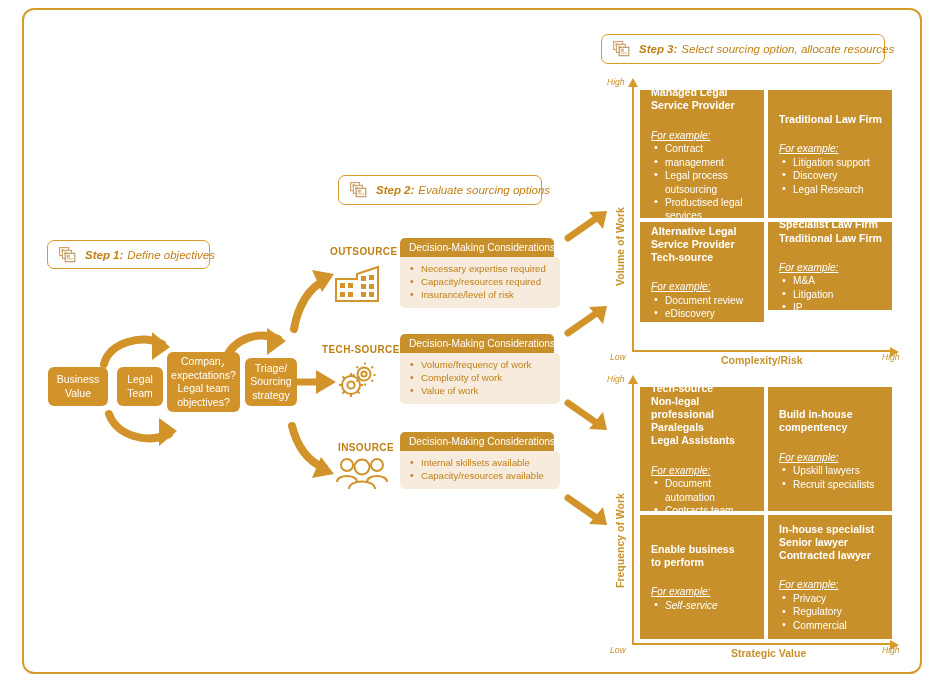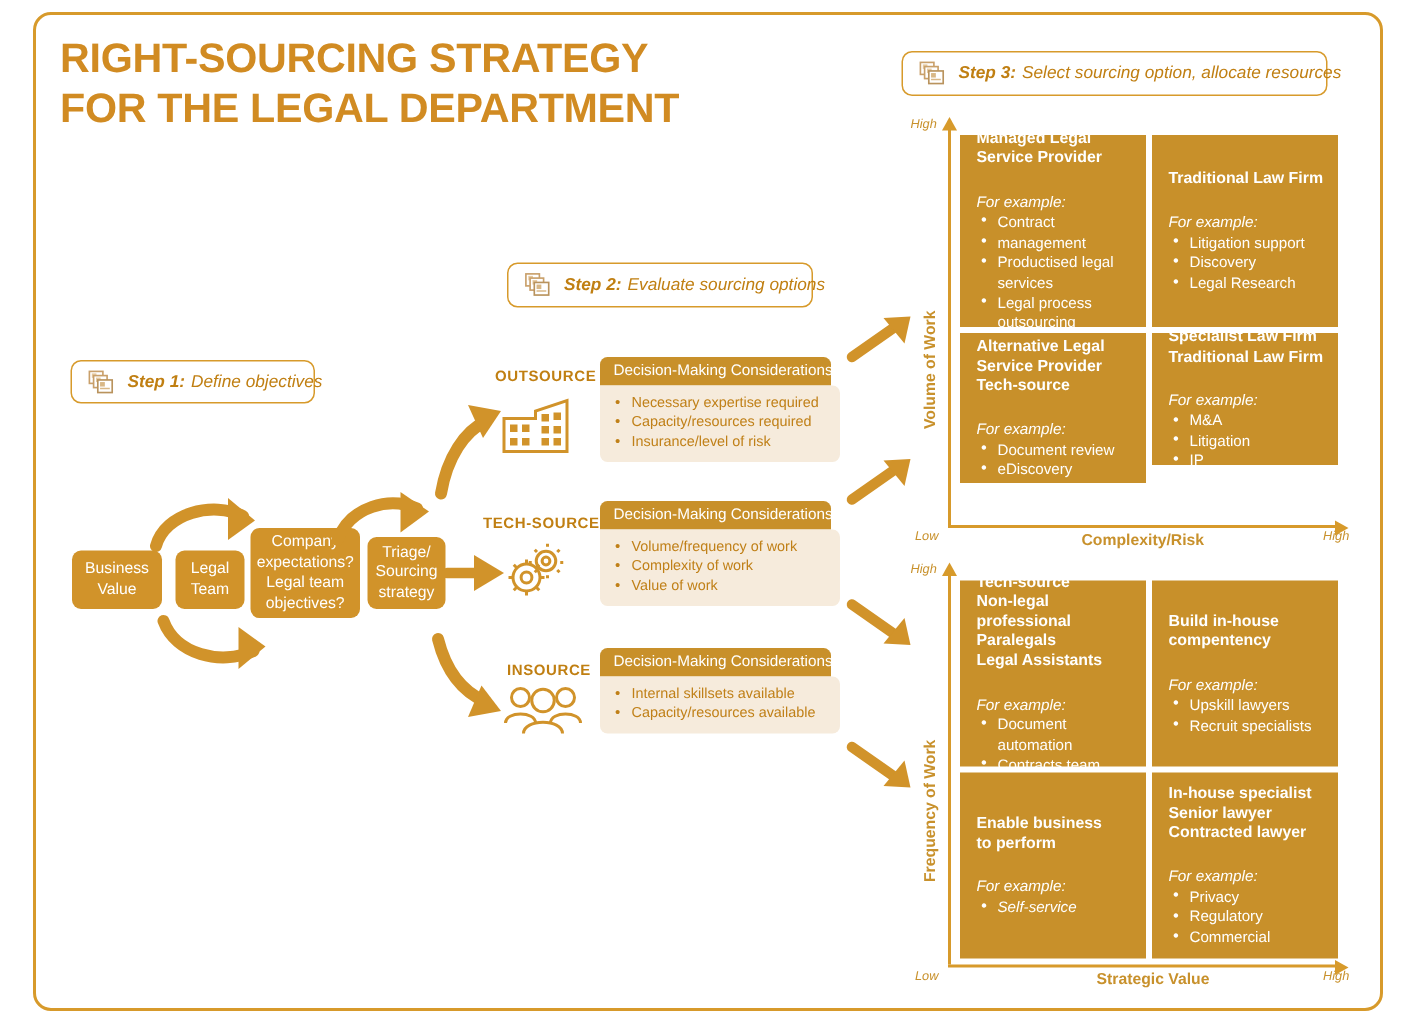--- a/index.html
+++ b/index.html
@@ -85,21 +85,21 @@
   .axis-end{
     position:absolute;color:#C8912C;font-style:italic;font-size:8.5px;
     white-space:nowrap;
   }
   .cell{
     position:absolute;background:#C8902A;box-sizing:border-box;
     color:#ffffff;padding:9px 8px 8px 11px;
     display:flex;flex-direction:column;justify-content:center;
   }
   .cell .c-title{font-weight:bold;font-size:10.6px;line-height:13.2px;}
-  .cell .c-eg{font-style:italic;font-size:10.2px;line-height:13.6px;margin-top:16px;}
+  .cell .c-eg{font-style:italic;font-size:10.2px;line-height:13.6px;margin-top:16px;text-decoration:underline;}
   .cell ul{margin:0;padding:0;list-style:none;}
   .cell li{
     font-size:10.1px;line-height:13.4px;padding-left:14px;position:relative;
   }
   .cell li:before{content:"•";position:absolute;left:3px;top:-0.8px;font-size:11px;}
   .cell li.ital{font-style:italic;}
 
   
   .logo-wrap{position:absolute;left:44px;top:592px;display:flex;align-items:center;}
   .logo-text{
@@ -109,24 +109,20 @@
   .logo-reg{font-size:9px;vertical-align:super;font-weight:normal;}
   svg{display:block;overflow:visible;}
 </style>
 </head>
 <body>
 
 <div id="canvas">
 
   <div class="frame"></div>
 
-  <div class="title">
-    <div>RIGHT-SOURCING STRATEGY</div>
-    <div>FOR THE LEGAL DEPARTMENT</div>
-  </div>
 
   <div class="step-pill" style="left:601px;top:34px;width:284px;height:30px;">
     <span class="docs-icon">
       <svg width="17" height="16" viewBox="0 0 17 16">
         <rect x="0.6" y="0.6" width="9" height="8" fill="#fff" stroke="#C9A06A" stroke-width="1.1"></rect>
         <rect x="2.2" y="1.9" width="3.1" height="3" fill="#E7CBA2"></rect>
         <rect x="3.4" y="3.4" width="9" height="8" fill="#fff" stroke="#C9A06A" stroke-width="1.1"></rect>
         <rect x="5" y="4.7" width="3.1" height="3" fill="#E7CBA2"></rect>
         <rect x="6.2" y="6.3" width="9.6" height="8.4" fill="#fff" stroke="#B9935D" stroke-width="1.1"></rect>
         <rect x="7.7" y="7.7" width="3.2" height="3" fill="#D9B887"></rect>
@@ -347,22 +343,22 @@
 
     <div class="cell" style="left:4px;top:4px;width:124px;height:128px;">
       <div class="c-title">
         <span>Managed Legal</span><br>
         <span>Service Provider</span>
       </div>
       <div class="c-eg">For example:</div>
       <ul>
         <li>Contract</li>
         <li>management</li>
+        <li>Legal process outsourcing</li>
         <li>Productised legal services</li>
-        <li>Legal process outsourcing</li>
       </ul>
     </div>
 
     <div class="cell" style="left:132px;top:4px;width:124px;height:128px;">
       <div class="c-title">
         <span>Traditional Law Firm</span>
       </div>
       <div class="c-eg">For example:</div>
       <ul>
         <li>Litigation support</li>

